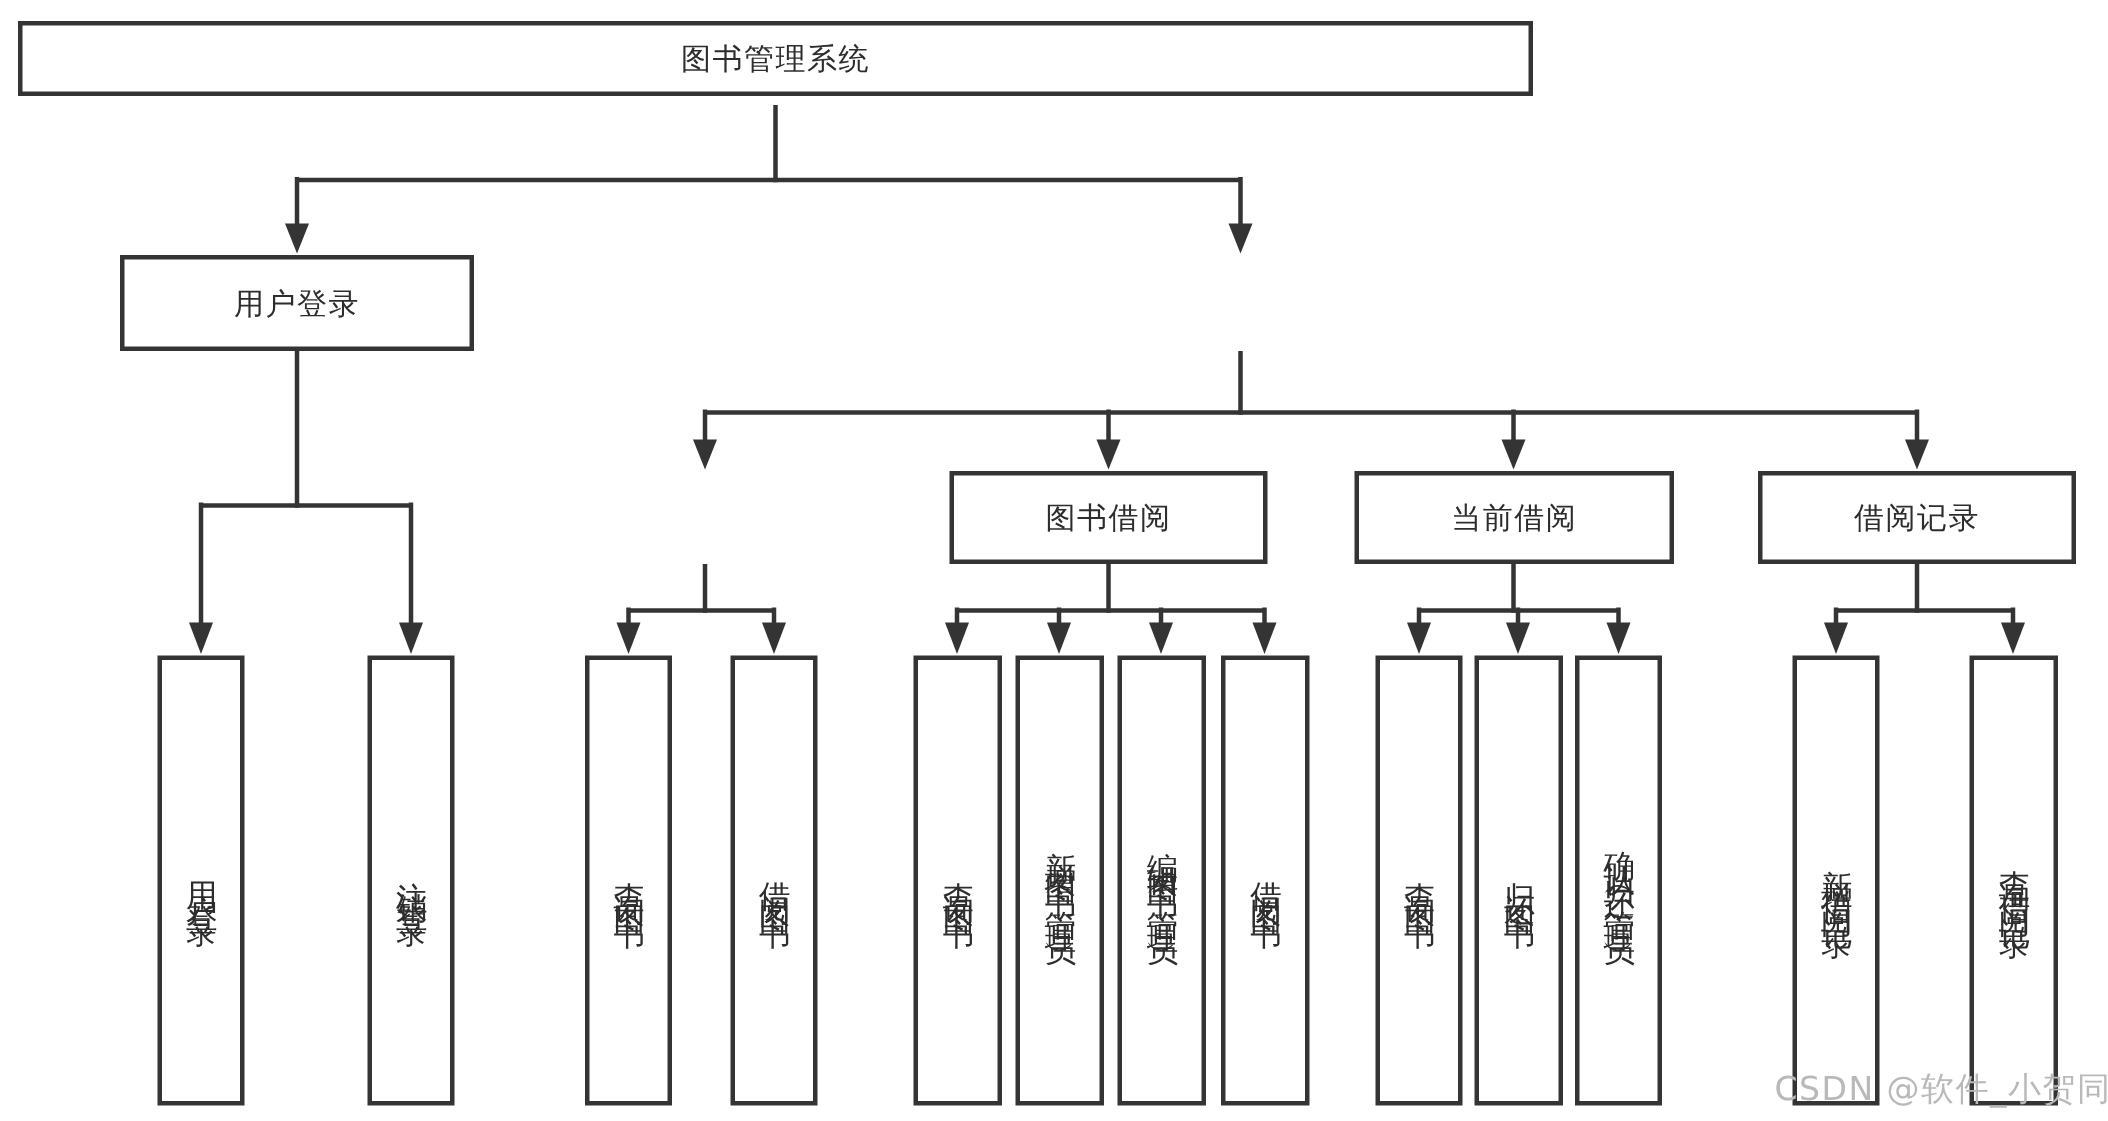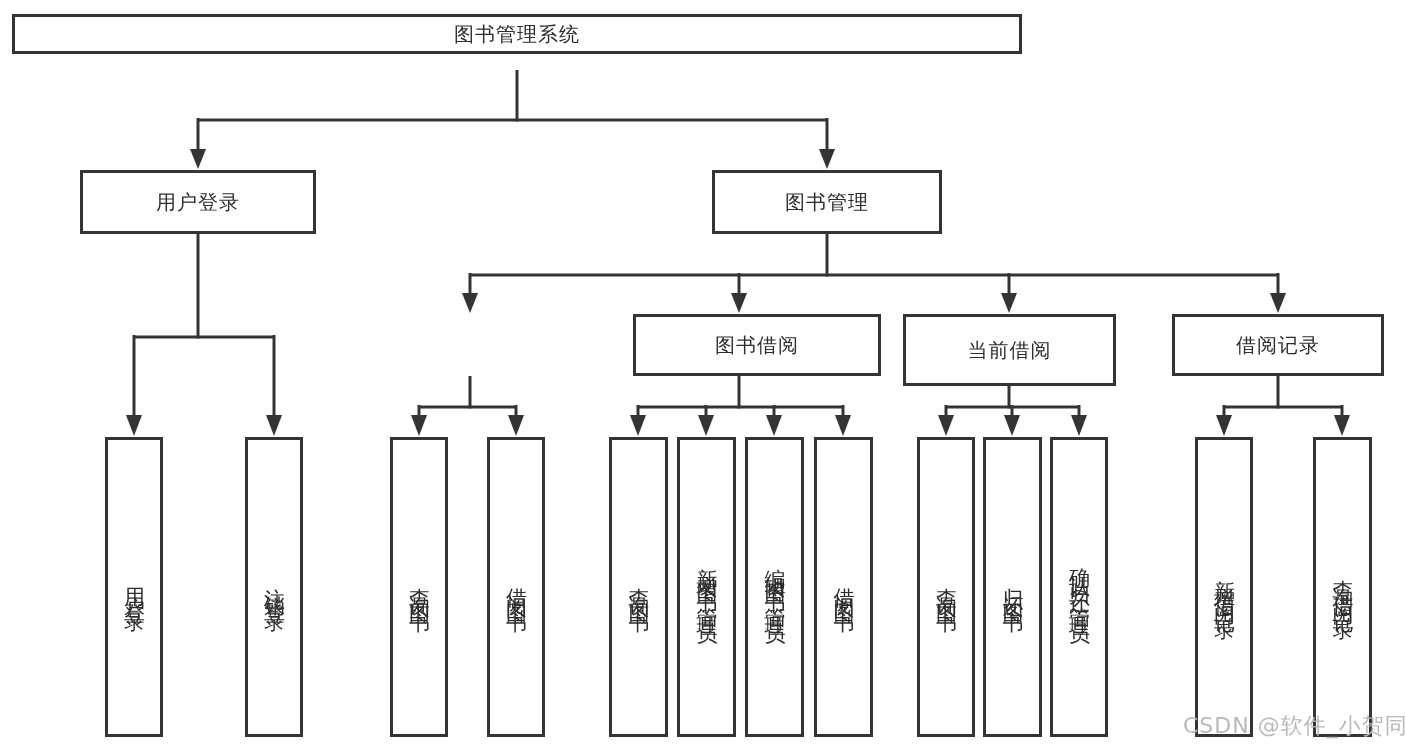--- a/index.html
+++ b/index.html
@@ -121,35 +121,32 @@
       <polygon points="766,415 782,415 774,436"></polygon>
       <polygon points="835,415 851,415 843,436"></polygon>
       <polygon points="938,415 954,415 946,436"></polygon>
       <polygon points="1004,415 1020,415 1012,436"></polygon>
       <polygon points="1071,415 1087,415 1079,436"></polygon>
       <polygon points="1216,415 1232,415 1224,436"></polygon>
       <polygon points="1334,415 1350,415 1342,436"></polygon>
     </g>
   </svg>
 
-  <div class="node hbox" style="left:12px;top:14px;width:1010px;height:40px">
+  <div class="node hbox" style="left:12px;top:14px;width:1010px;height:50px">
     <span>图书管理系统</span>
   </div>
 
   <div class="node hbox" style="left:80px;top:170px;width:236px;height:64px">
     <span>用户登录</span>
   </div>
-  <div class="node hbox" style="left:712px;top:170px;width:230px;height:64px">
-    <span>图书管理</span>
-  </div>
 
-  <div class="node hbox" style="left:633px;top:314px;width:248px;height:62px">
+  <div class="node hbox" style="left:633px;top:314px;width:212px;height:62px">
     <span>图书借阅</span>
   </div>
-  <div class="node hbox" style="left:903px;top:314px;width:213px;height:72px">
+  <div class="node hbox" style="left:903px;top:314px;width:213px;height:62px">
     <span>当前借阅</span>
   </div>
   <div class="node hbox" style="left:1172px;top:314px;width:212px;height:62px">
     <span>借阅记录</span>
   </div>
 
   <div class="node vbox" style="left:105px;top:437px;width:58px;height:300px">
     <span class="vtext">用户登录</span>
   </div>
   <div class="node vbox" style="left:245px;top:437px;width:58px;height:300px">

